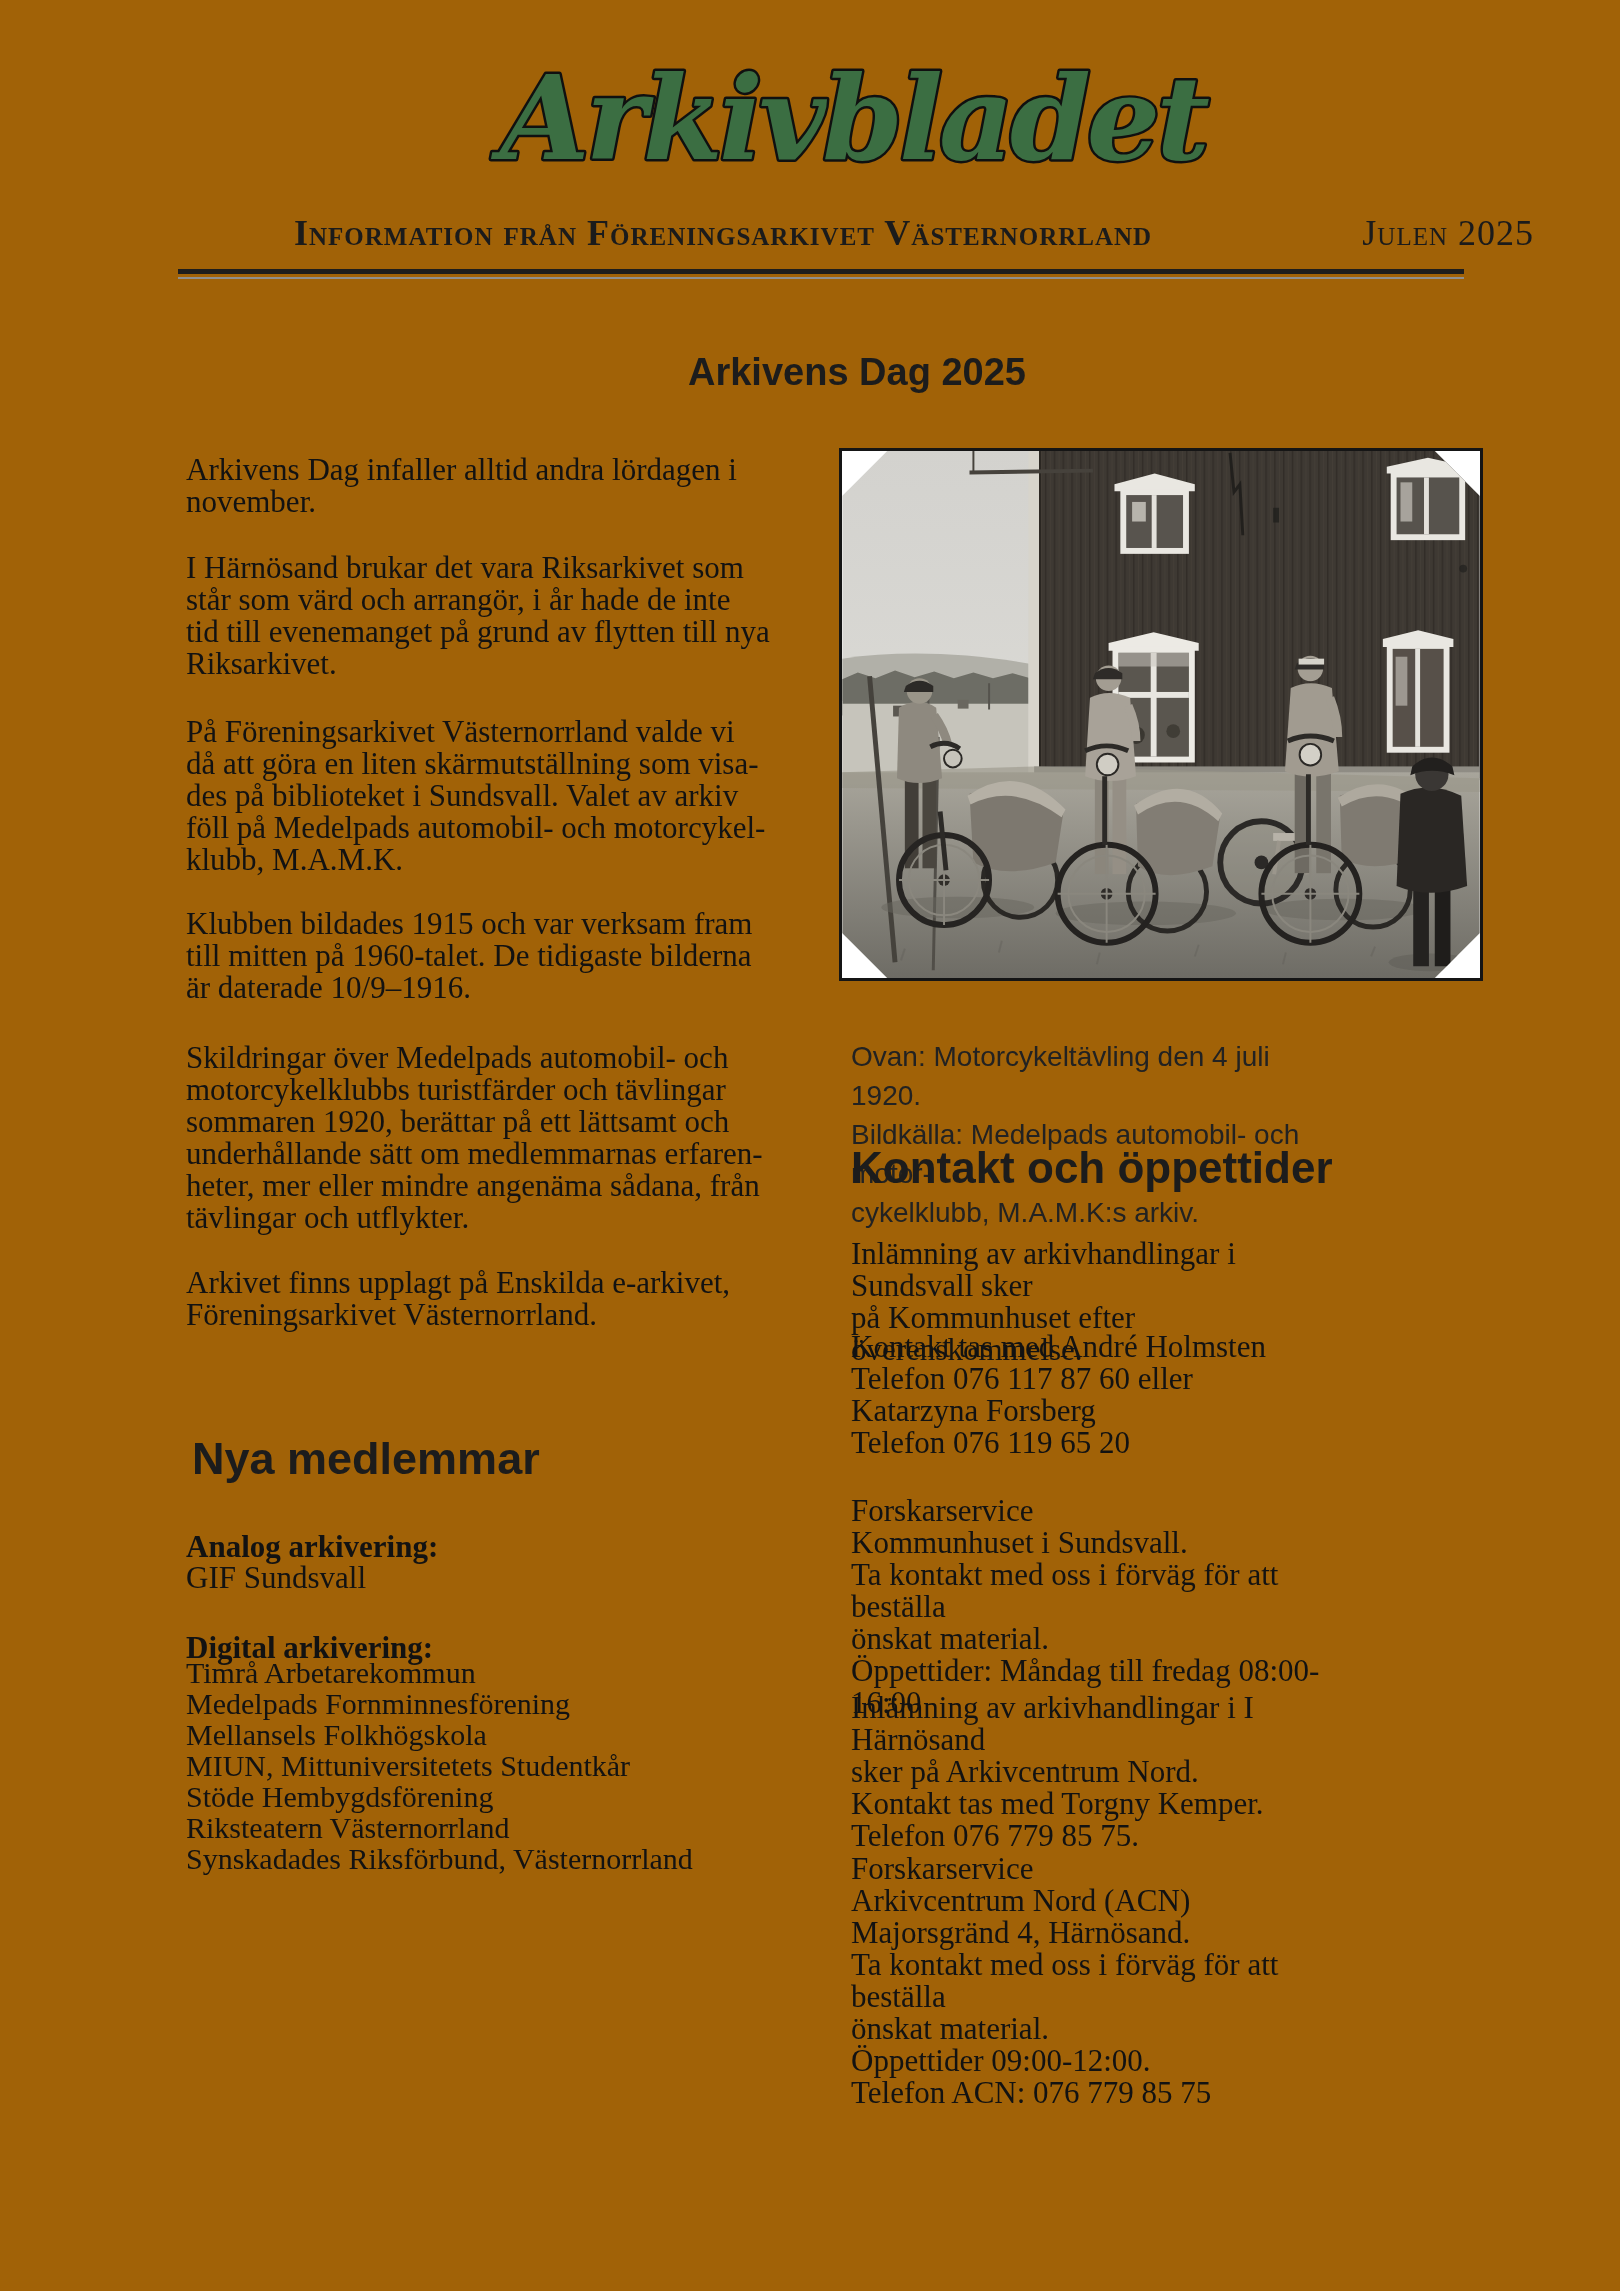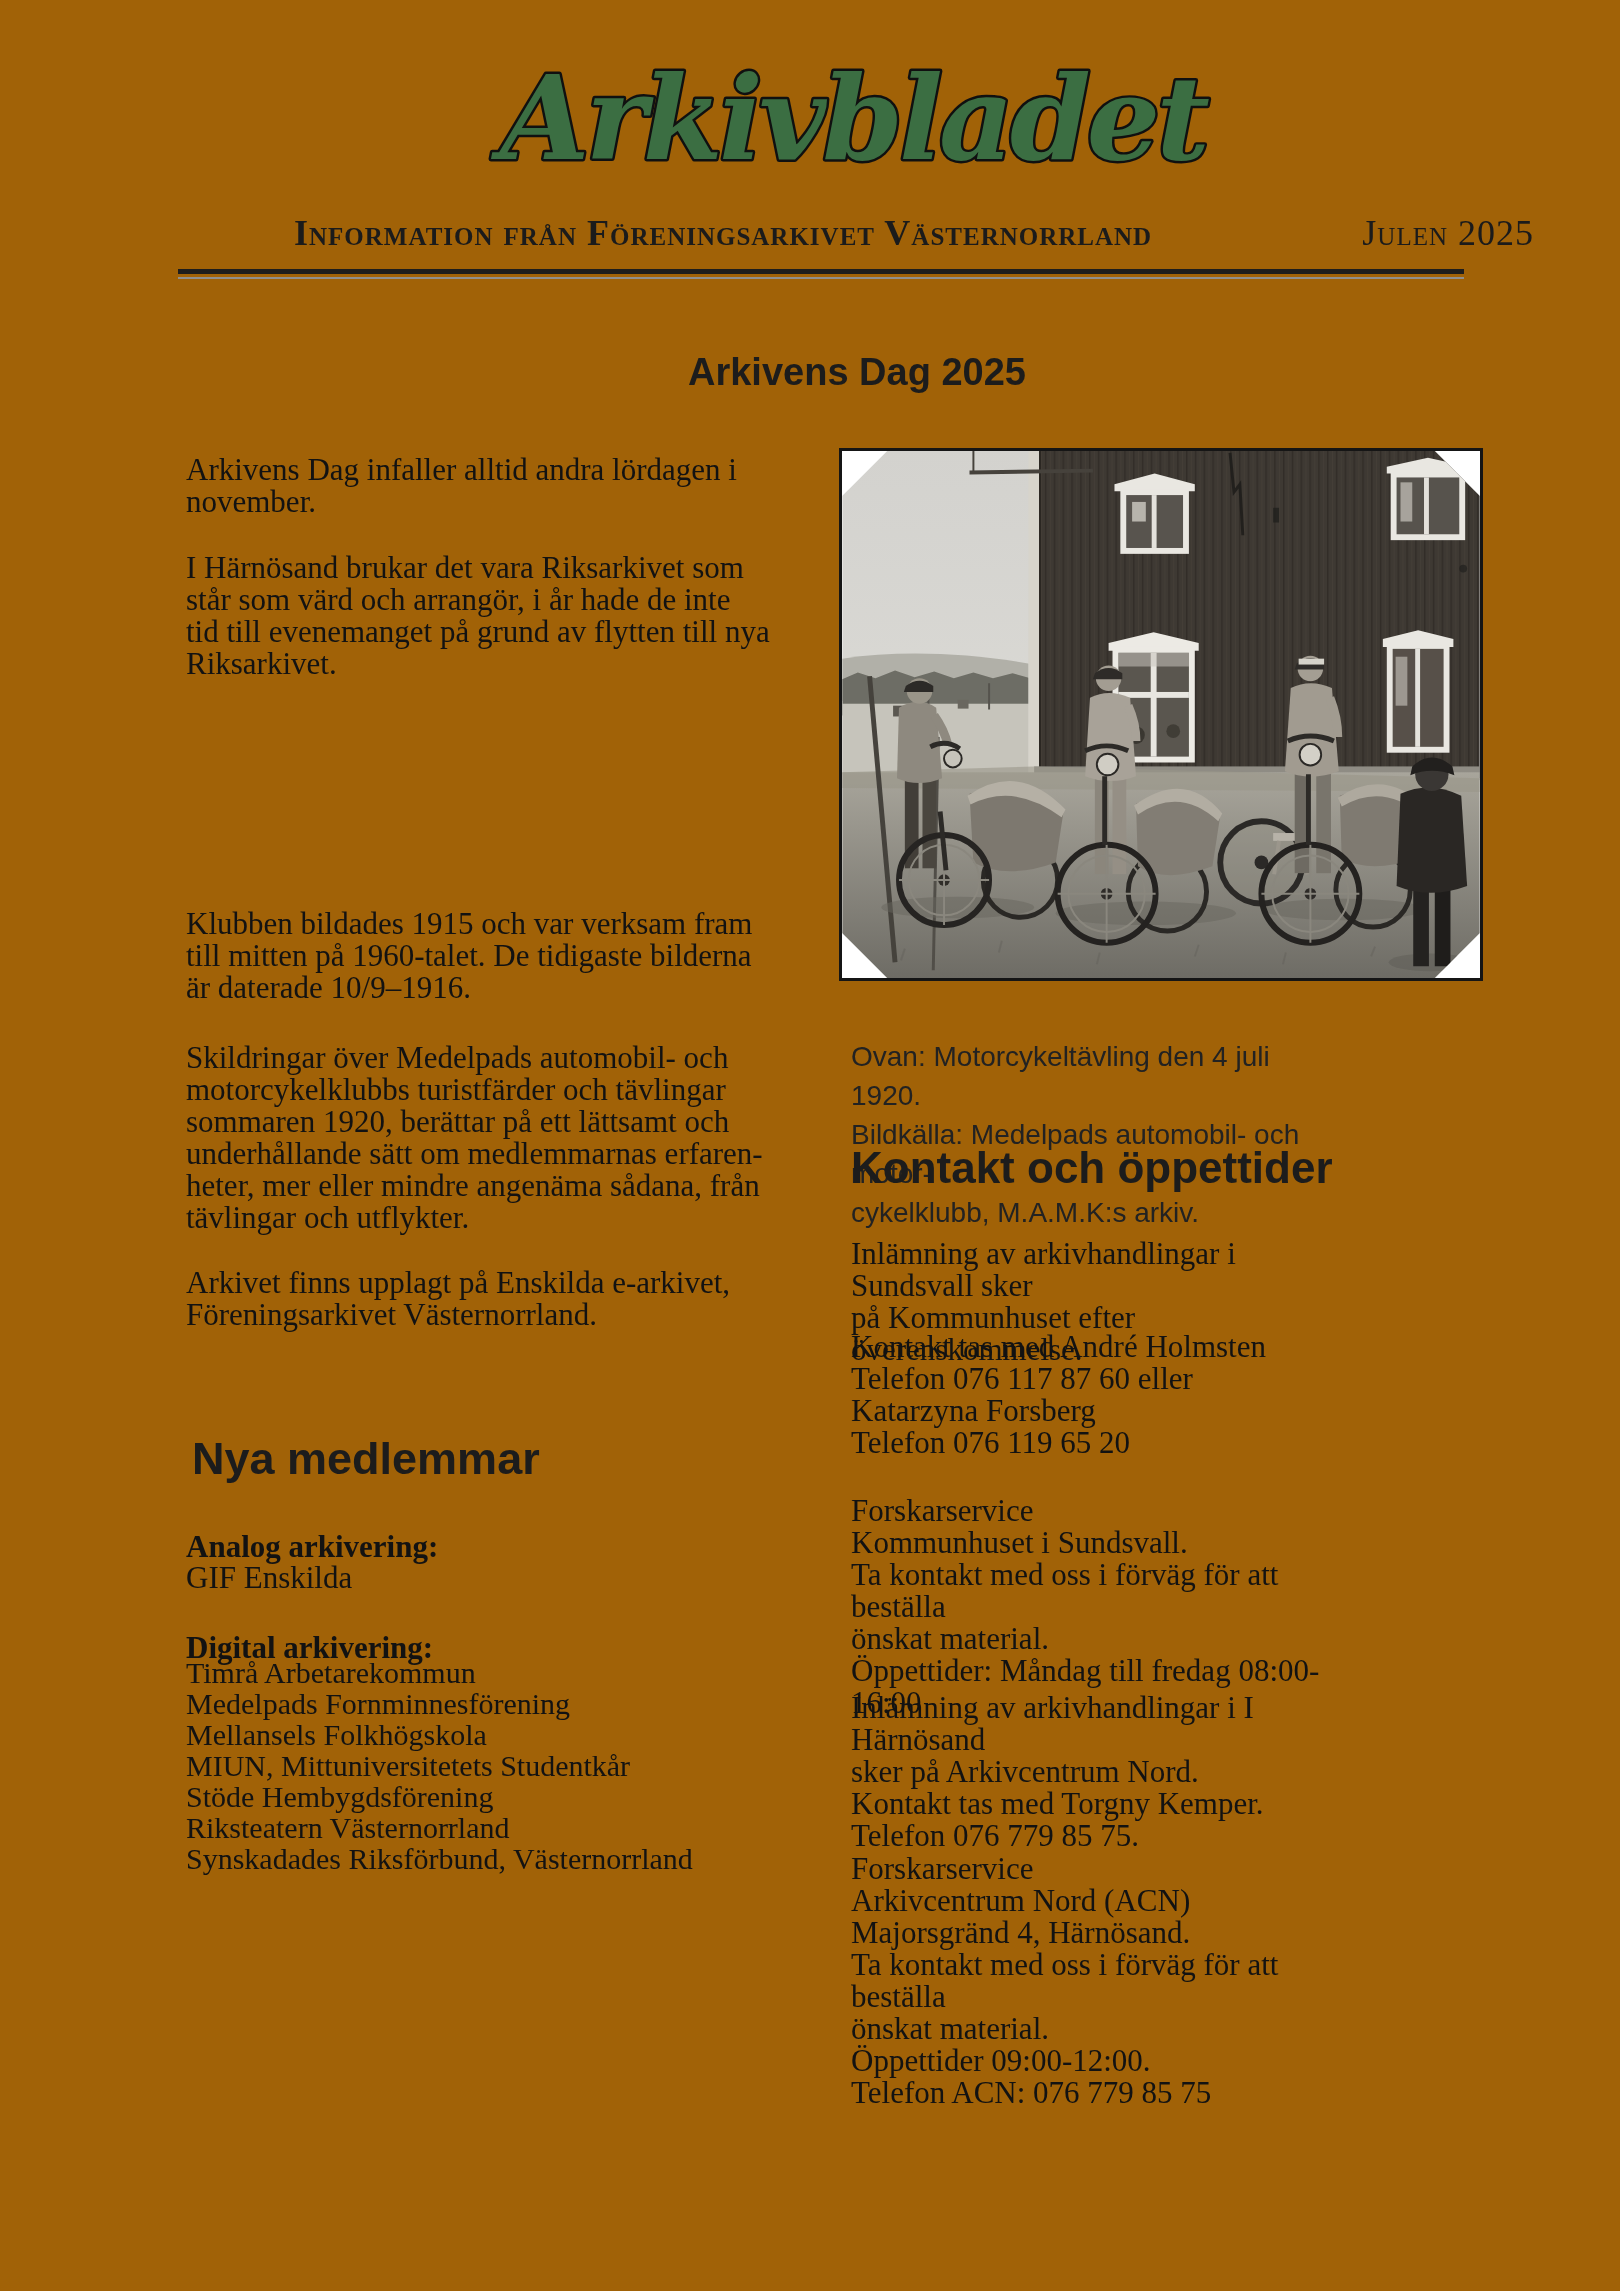--- a/index.html
+++ b/index.html
@@ -51,35 +51,40 @@
   <div class="rule"></div>
 
   <div class="h-sans article-title">Arkivens Dag 2025</div>
 
   <div class="para lines" style="top:454px">Arkivens Dag infaller alltid andra lördagen i
 november.</div>
   <div class="para lines" style="top:552px">I Härnösand brukar det vara Riksarkivet som
 står som värd och arrangör, i år hade de inte
 tid till evenemanget på grund av flytten till nya
 Riksarkivet.</div>
+  <div class="para lines" style="top:716px">På Föreningsarkivet Västernorrland valde vi
+då att göra en liten skärmutställning som visa-
+des på biblioteket i Sundsvall. Valet av arkiv
+föll på Medelpads automobil- och motorcykel-
+klubb, M.A.M.K.</div>
   <div class="para lines" style="top:908px">Klubben bildades 1915 och var verksam fram
 till mitten på 1960-talet. De tidigaste bilderna
 är daterade 10/9–1916.</div>
   <div class="para lines" style="top:1042px">Skildringar över Medelpads automobil- och
 motorcykelklubbs turistfärder och tävlingar
 sommaren 1920, berättar på ett lättsamt och
 underhållande sätt om medlemmarnas erfaren-
 heter, mer eller mindre angenäma sådana, från
 tävlingar och utflykter.</div>
   <div class="para lines" style="top:1267px">Arkivet finns upplagt på Enskilda e-arkivet,
 Föreningsarkivet Västernorrland.</div>
 
   <div class="h-sans members-title">Nya medlemmar</div>
   <div class="bold-line" style="top:1529px">Analog arkivering:</div>
-  <div class="plain-line" style="top:1560px">GIF Enskilda</div>
+  <div class="plain-line" style="top:1560px">GIF Sundsvall</div>
   <div class="bold-line" style="top:1630px">Digital arkivering:</div>
   <div class="mlist lines" style="top:1657px">Timrå Arbetarekommun
 Medelpads Fornminnesförening
 Mellansels Folkhögskola
 MIUN, Mittuniversitetets Studentkår
 Stöde Hembygdsförening
 Riksteatern Västernorrland
 Synskadades Riksförbund, Västernorrland</div>
 
   <div class="photo-frame">

